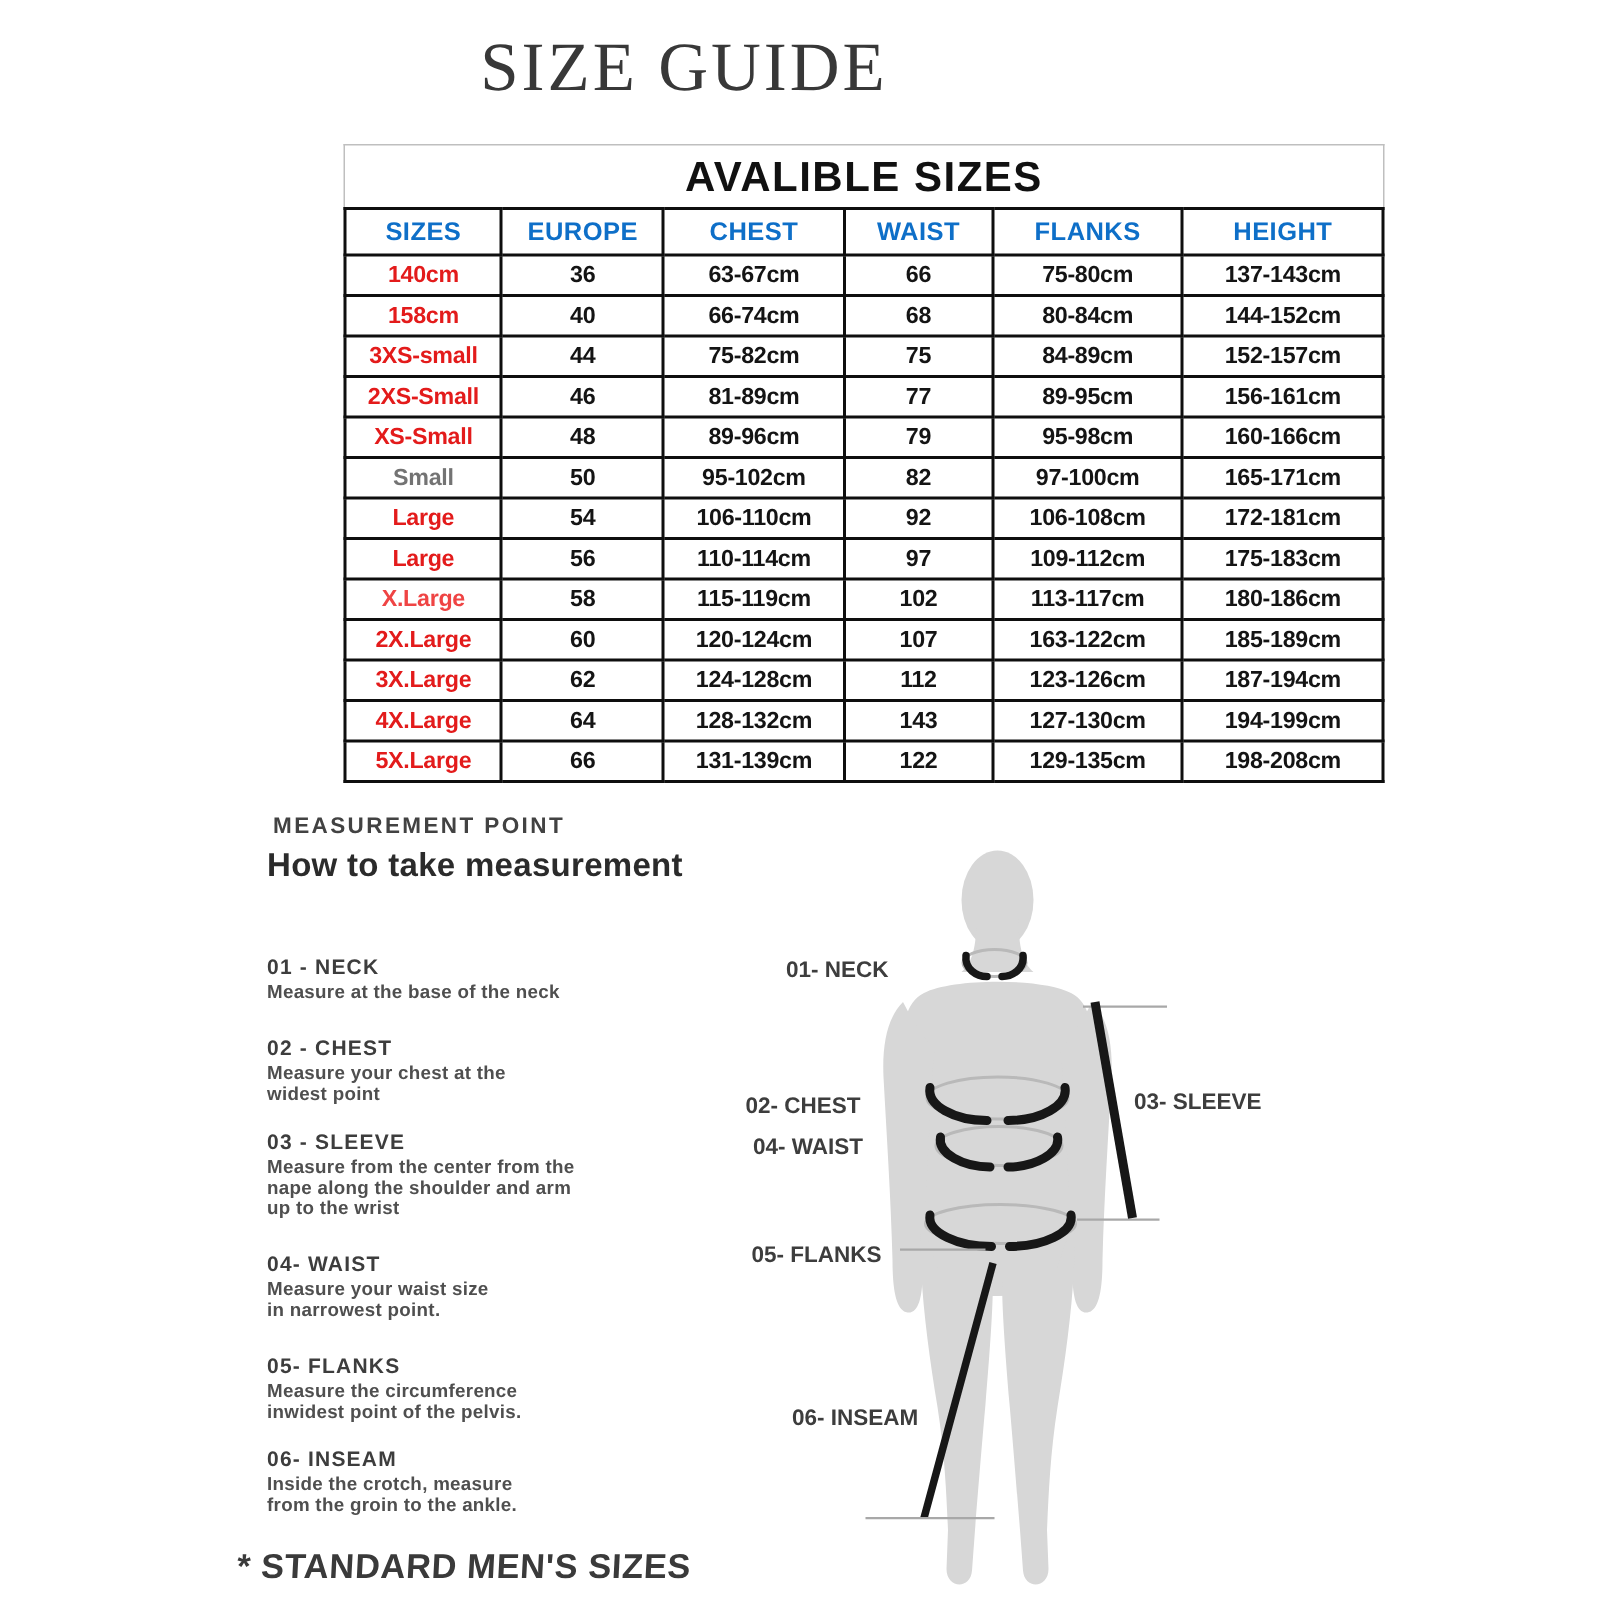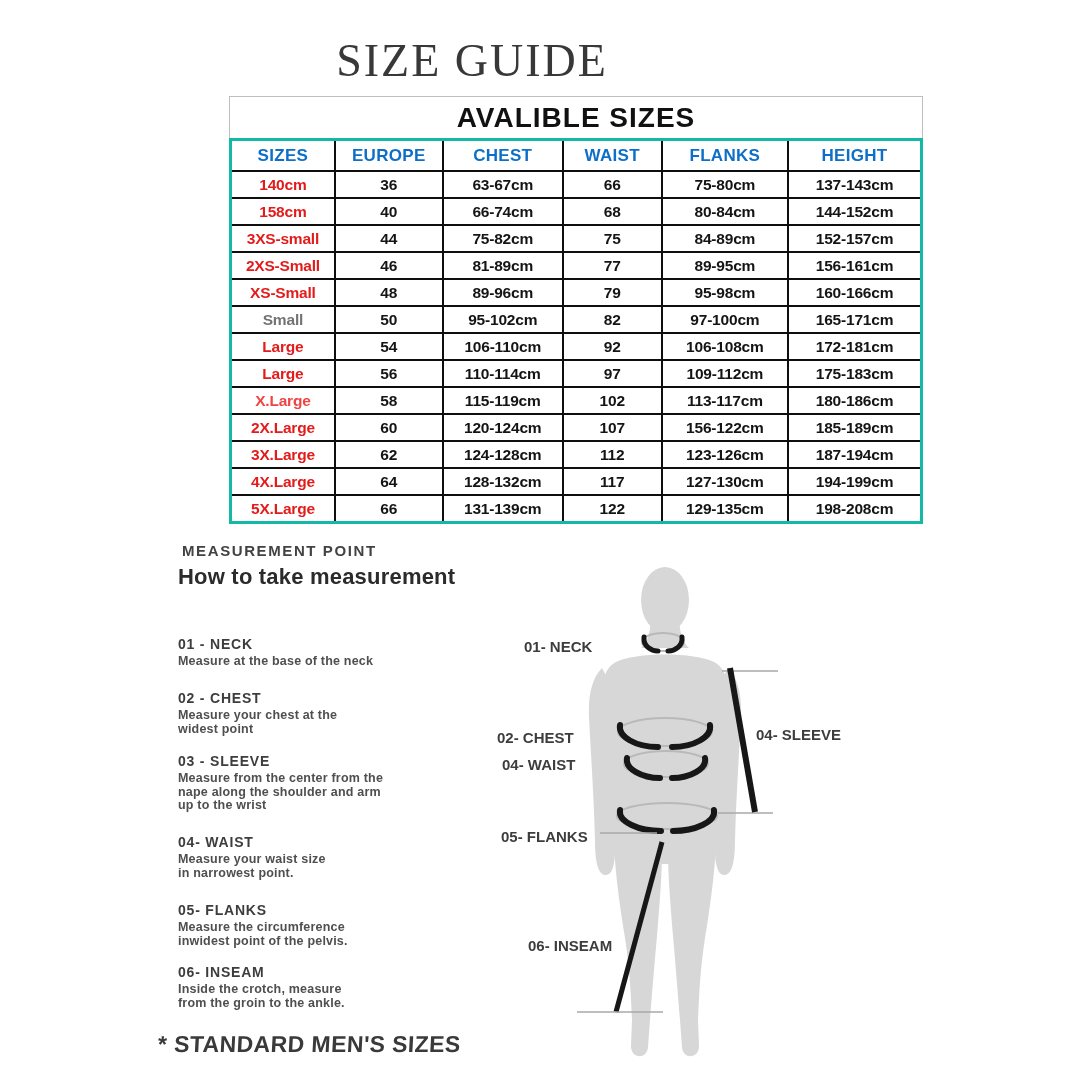--- a/index.html
+++ b/index.html
@@ -2,30 +2,30 @@
 <html><head>
 <meta charset="utf-8">
 <style>
   html,body{margin:0;padding:0;background:#ffffff;}
   .page{position:relative;width:1080px;height:1080px;background:#ffffff;overflow:hidden;
         font-family:"Liberation Sans",sans-serif;}
 
   
   .page-title{position:absolute;top:18px;left:0;width:912px;text-align:center;
     font-family:"Liberation Serif",serif;font-weight:400;font-size:46px;color:#383838;
-    letter-spacing:2px;margin:16px;}
+    letter-spacing:2px;margin:0;}
 
   
   .tablebox{position:absolute;left:183px;top:96px;width:694px;margin-left:46px;}
   .tabletitle{border:1px solid #bfbfbf;border-bottom:none;height:41px;line-height:41px;
     text-align:center;font-weight:bold;font-size:28px;color:#111;letter-spacing:1px;}
   table.sizes{width:100%;border-collapse:collapse;table-layout:fixed;}
   table.sizes th,table.sizes td{border:2px solid #0e0e0e;text-align:center;
     font-weight:bold;padding:0;}
-  table.sizes{border:3px solid #14b8a6;}
+  table.sizes{border:1px solid #14b8a6;}
   table.sizes th{height:29px;font-size:17px;letter-spacing:.3px;}
   table.sizes td{height:25px;font-size:15.5px;color:#141414;letter-spacing:-0.2px;}
 
   
   .kicker{position:absolute;left:182px;top:542px;font-size:15px;font-weight:bold;
     letter-spacing:1.6px;color:#424242;}
   .howto{position:absolute;left:178px;top:564px;font-size:22px;font-weight:bold;
     color:#2b2b2b;letter-spacing:.2px;}
 
   .step{position:absolute;left:178px;width:250px;}
@@ -147,36 +147,36 @@
             <td>115-119cm</td>
             <td>102</td>
             <td>113-117cm</td>
             <td>180-186cm</td>
           </tr>
           <tr>
             <td style="color: rgb(227, 27, 27);">2X.Large</td>
             <td>60</td>
             <td>120-124cm</td>
             <td>107</td>
-            <td>156-122cm</td>
+            <td>163-122cm</td>
             <td>185-189cm</td>
           </tr>
           <tr>
             <td style="color: rgb(227, 27, 27);">3X.Large</td>
             <td>62</td>
             <td>124-128cm</td>
             <td>112</td>
             <td>123-126cm</td>
             <td>187-194cm</td>
           </tr>
           <tr>
             <td style="color: rgb(227, 27, 27);">4X.Large</td>
             <td>64</td>
             <td>128-132cm</td>
-            <td>117</td>
+            <td>143</td>
             <td>127-130cm</td>
             <td>194-199cm</td>
           </tr>
           <tr>
             <td style="color: rgb(227, 27, 27);">5X.Large</td>
             <td>66</td>
             <td>131-139cm</td>
             <td>122</td>
             <td>129-135cm</td>
             <td>198-208cm</td>
@@ -270,19 +270,19 @@
       <line x1="190" y1="118" x2="215" y2="262" stroke="#171717" stroke-width="6"></line>
       <line x1="60" y1="283" x2="117" y2="283" stroke="#a8a8a8" stroke-width="1.5"></line>
       <line x1="122" y1="292" x2="76" y2="462" stroke="#171717" stroke-width="5"></line>
       <line x1="37" y1="462" x2="123" y2="462" stroke="#a8a8a8" stroke-width="1.5"></line>
     </g>
   </svg>
 
   <div class="fl fl-neck">01- NECK</div>
   <div class="fl fl-chest">02- CHEST</div>
   <div class="fl fl-waist">04- WAIST</div>
-  <div class="fl fl-sleeve">04- SLEEVE</div>
+  <div class="fl fl-sleeve">03- SLEEVE</div>
   <div class="fl fl-flanks">05- FLANKS</div>
   <div class="fl fl-inseam">06- INSEAM</div>
 
   <div class="footnote">* STANDARD MEN'S SIZES</div>
 
 </div>
 
 </body></html>

